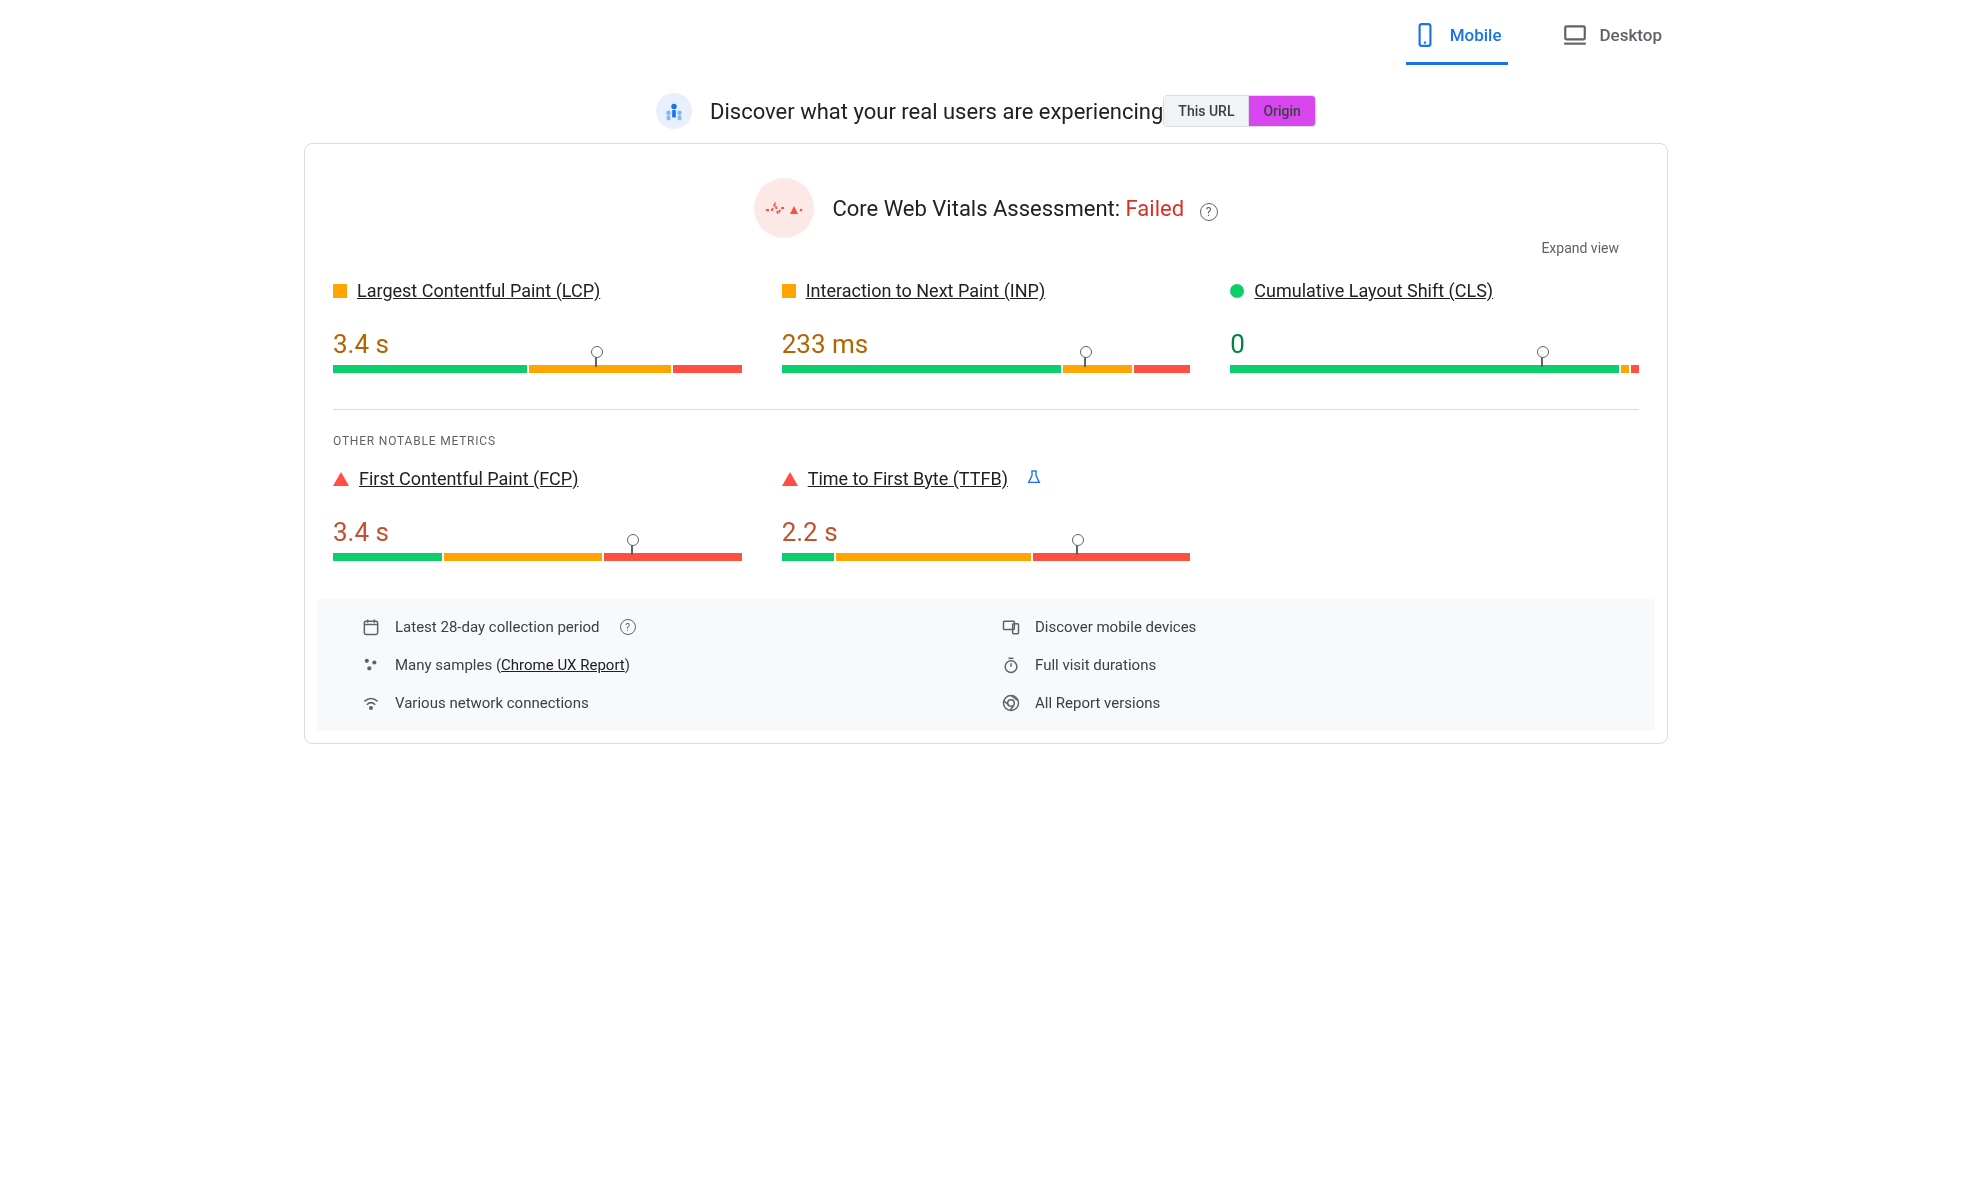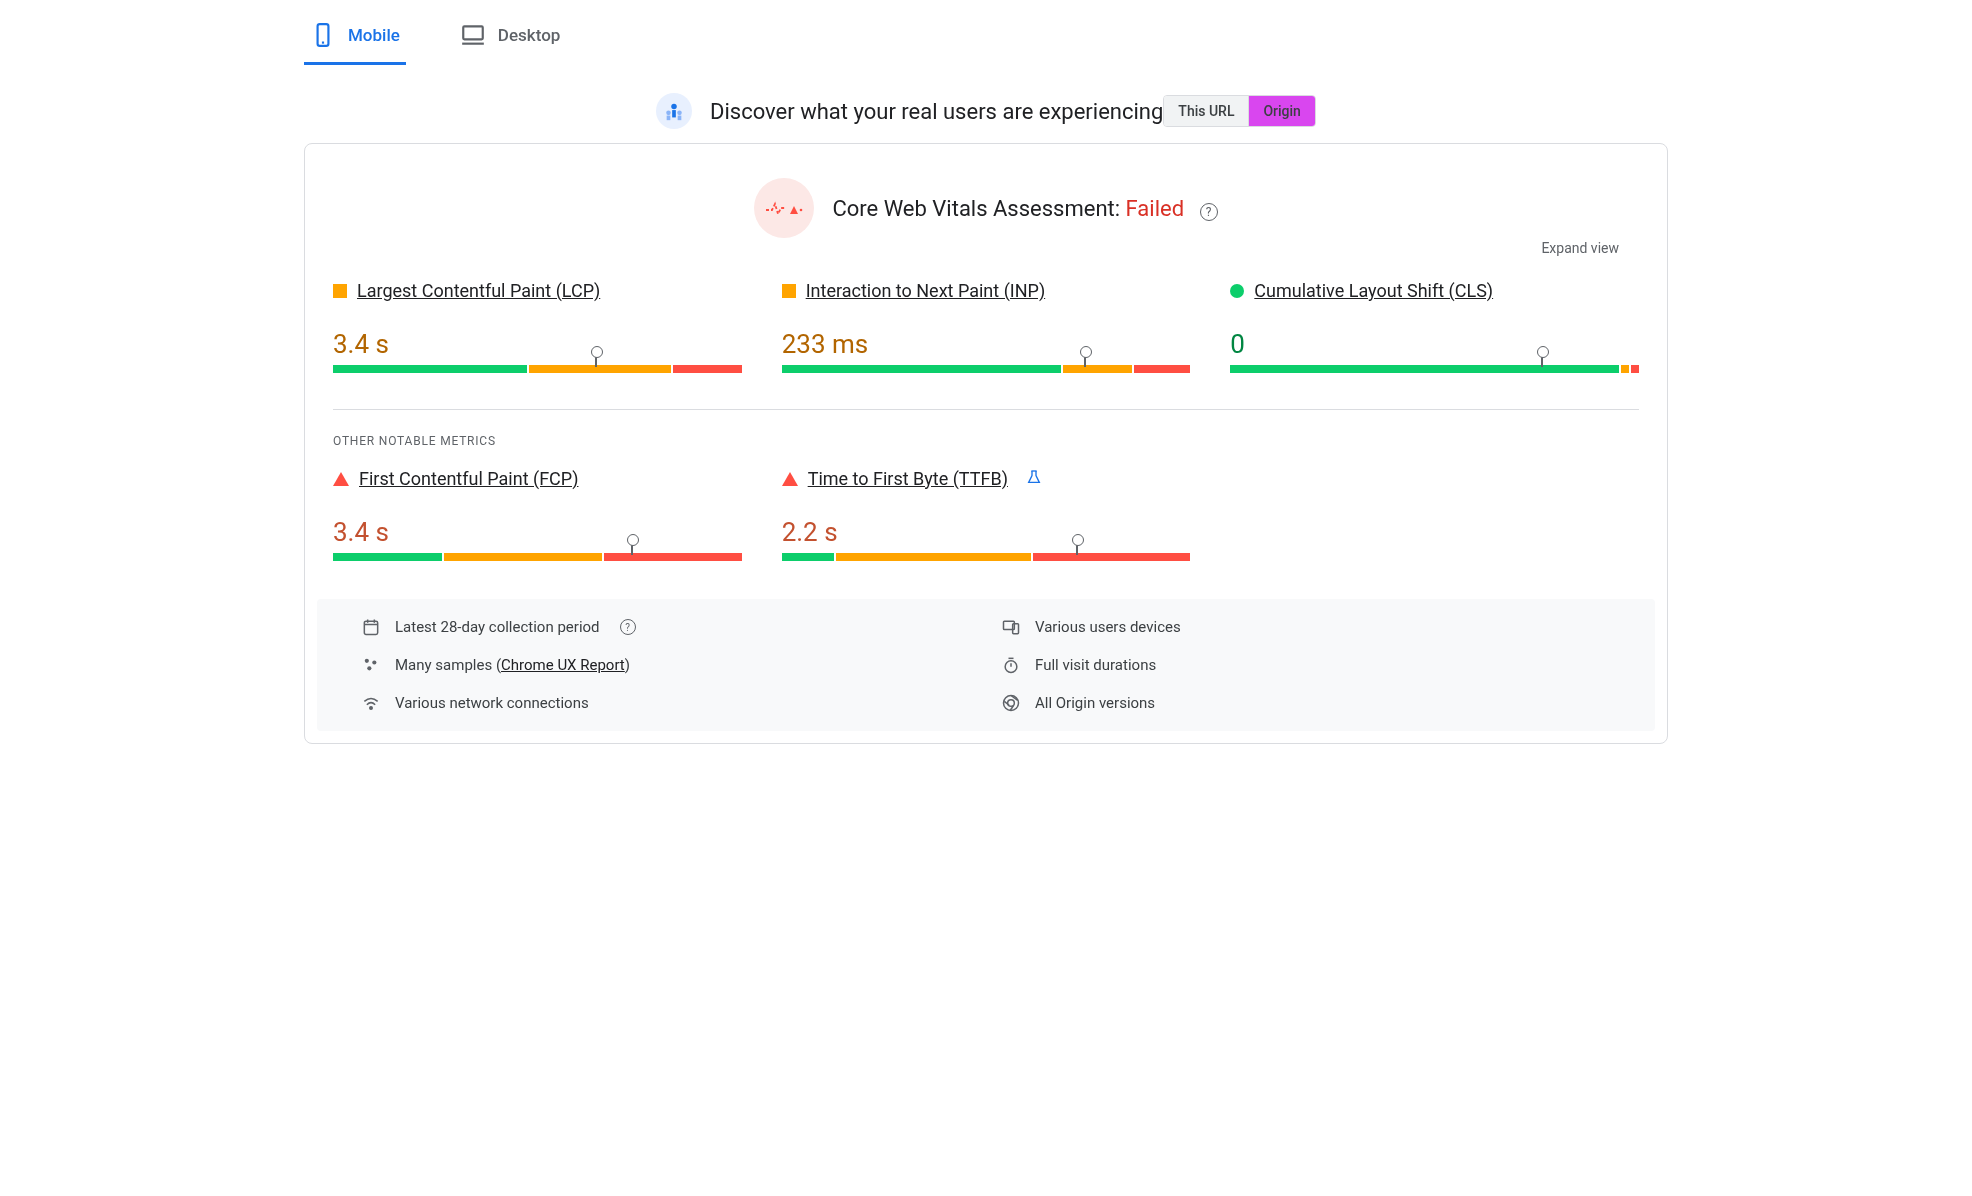--- a/index.html
+++ b/index.html
@@ -19,21 +19,21 @@
   *{box-sizing:border-box;}
   body{
     margin:0;
     font-family:Roboto,"Helvetica Neue",Arial,sans-serif;
     color:var(--text);
     background:#fff;
     font-size:14px;
   }
   .page{width:1396px;margin:0 auto;padding:0 16px 24px;}
   
-  .tabs{display:flex;justify-content:flex-start;gap:48px;padding:12px 0 0;}
+  .tabs{display:flex;justify-content:flex-end;gap:48px;padding:12px 0 0;}
   .tab{display:flex;align-items:center;gap:12px;padding:10px 6px 14px;font-size:17px;font-weight:500;color:var(--muted);cursor:pointer;border-bottom:3px solid transparent;}
   .tab.active{color:var(--blue);border-bottom-color:var(--blue);}
   .tab .icon{width:26px;height:26px;display:flex;align-items:center;justify-content:center;}
   .tab .icon svg{width:26px;height:26px;}
   
   .header-row{display:flex;align-items:center;justify-content:center;margin:28px 0 14px;}
   .header-left{display:flex;align-items:center;gap:18px;}
   .header-icon{width:36px;height:36px;border-radius:50%;background:#e8f0fe;display:flex;align-items:center;justify-content:center;position:relative;}
   .header-icon svg{width:22px;height:22px;}
   .header-title{font-size:22px;font-weight:400;color:var(--text);}
@@ -264,21 +264,21 @@
         <span>Latest 28-day collection period</span>
         <span class="help-sm">?</span>
       </div>
       <div class="info-item">
         <span class="ico">
             <svg viewBox="0 0 24 24" fill="none" stroke="#5f6368" stroke-width="1.8">
               <rect x="3" y="5" width="13" height="10" rx="1"></rect>
               <rect x="14" y="8" width="7" height="12" rx="1"></rect>
             </svg>
           </span>
-        <span>Various users devices</span>
+        <span>Discover mobile devices</span>
       </div>
       <div class="info-item">
         <span class="ico">
             <svg viewBox="0 0 24 24" fill="#5f6368">
               <circle cx="7" cy="7" r="2.5"></circle>
               <circle cx="16" cy="9" r="2.5"></circle>
               <circle cx="10" cy="16" r="2.5"></circle>
             </svg>
           </span>
         <span>
@@ -308,18 +308,18 @@
       <div class="info-item">
         <span class="ico">
             <svg viewBox="0 0 24 24" fill="none" stroke="#5f6368" stroke-width="1.8">
               <circle cx="12" cy="12" r="9"></circle>
               <circle cx="12" cy="12" r="4"></circle>
               <line x1="12" y1="3" x2="20" y2="9"></line>
               <line x1="4" y1="10" x2="10" y2="15"></line>
               <line x1="15" y1="15" x2="11" y2="21"></line>
             </svg>
           </span>
-        <span>All Origin versions</span>
+        <span>All Report versions</span>
       </div>
     </div>
 
   </div>
 </div>
 
 </body></html>

